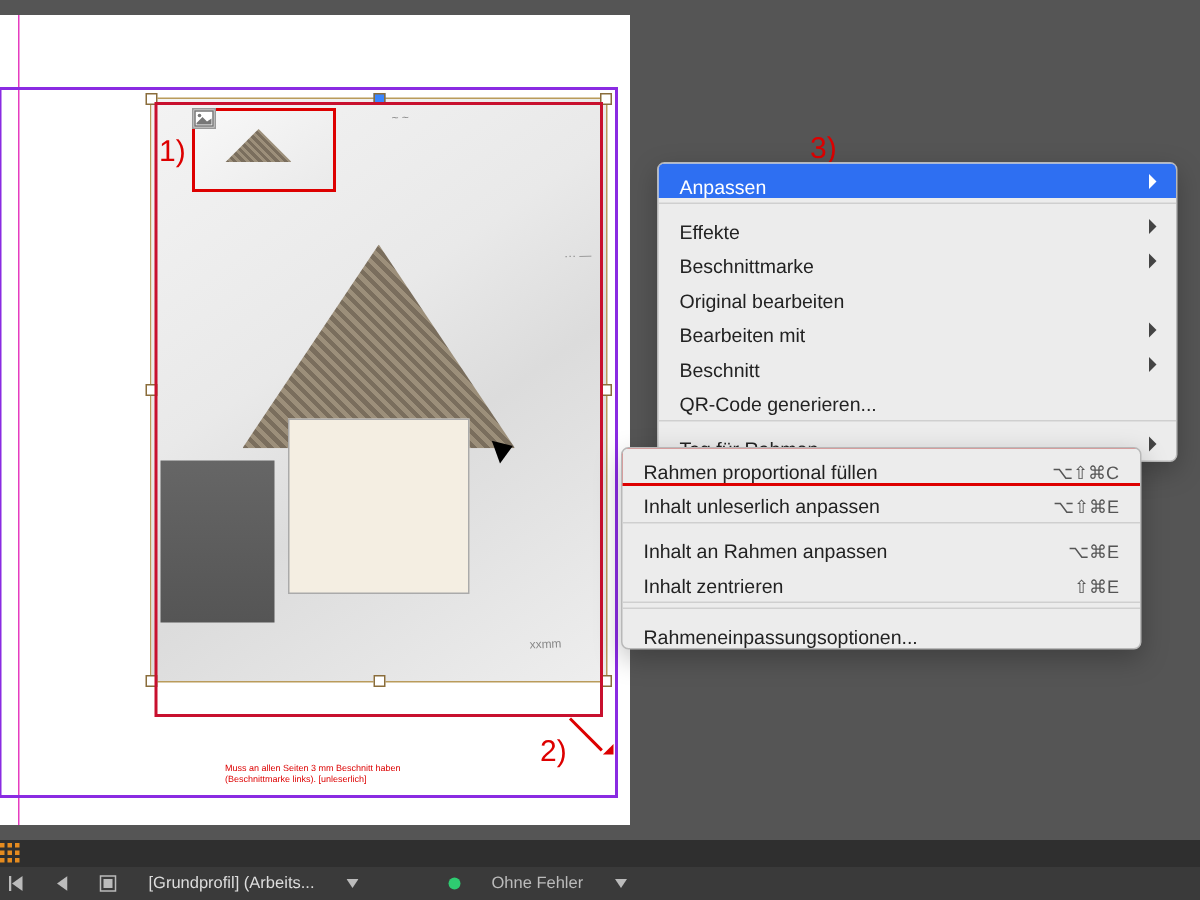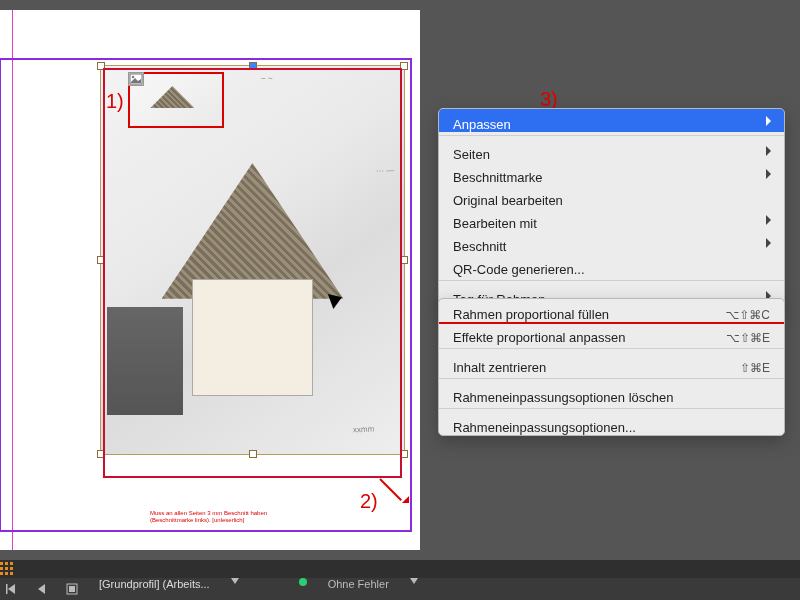--- a/index.html
+++ b/index.html
@@ -37,26 +37,26 @@
   
   .big-arrow{ position:absolute; left:538px; top:116px; width:2px; height:190px; background:#d00; transform:rotate(20deg); transform-origin:top;}
   .big-arrow::after{content:"";position:absolute;left:-6px;bottom:-2px;border:7px solid transparent;border-top-color:#d00;}
   
   .menu { position: absolute; background: #ececec; border: 1px solid #b8b8b8; border-radius: 5px; box-shadow: 0 6px 18px rgba(0,0,0,.25); overflow:hidden; font-size:13px; color:#222;}
   .menu .row { display:flex; align-items:flex-end; height:23px; padding:0 22px 0 14px; position:relative; white-space:nowrap;}
   .menu .row.sel { background:#2e6ff2; color:#fff; }
   .menu .row .tri { position:absolute; right:8px; top:50%; transform:translateY(-50%); border:5px solid transparent; border-left-color:#444; }
   .menu .row.sel .tri { border-left-color:#fff; }
   .menu .sep { height:1px; background:#cfcfcf; margin:3px 0; }
-  .menu2 { left:438px; top:298px; width:347px; }
+  .menu2 { left:414px; top:298px; width:347px; }
   .menu2 .row { justify-content:space-between; padding:0 14px; }
   .menu2 .sc { color:#555; font-size:12px; margin-left:20px;}
   .menu2 .row.boxed { outline:2px solid #d00; z-index:2;}
   
-  .statusbar { position:absolute; left:0; right:0; bottom:0; height:22px; background:#3a3a3a; color:#bbb; display:flex; font-size:11px; padding:0 6px; gap:21px;}
+  .statusbar { position:absolute; left:0; right:0; bottom:0; height:22px; background:#3a3a3a; color:#bbb; display:flex; align-items:center; font-size:11px; padding:0 6px; gap:21px;}
   .statusbar .chip{display:flex;align-items:center;gap:4px;}
   .statusbar svg{display:block;}
   .statusbar .docname{color:#ddd;}
   .statusbar .dot{width:8px;height:8px;border-radius:50%;background:#2ecc71;}
   
   .guide-v{position:absolute;top:0;bottom:0;width:1px;background:#e63cc0;}
   .gv1{left:12px;}
   
   .cursor{position:absolute;left:330px;top:280px;}
   .cursor::after{content:"";display:block;border:8px solid transparent;border-left:12px solid #000;transform:rotate(-20deg);}
@@ -123,21 +123,21 @@
   <span class="anno" style="left:540px; top:88px;">3)</span>
   <div class="big-arrow"></div>
 
   <div class="menu" style="left:438px; top:108px; width:347px;">
     <div class="row sel">
       <span>Anpassen</span>
         <span class="tri"></span>
     </div>
     <div class="sep"></div>
     <div class="row">
-      <span>Seiten</span>
+      <span>Effekte</span>
         <span class="tri"></span>
     </div>
     <div class="row">
       <span>Beschnittmarke</span>
         <span class="tri"></span>
     </div>
     <div class="row">
       <span>Original bearbeiten</span>
     </div>
     <div class="row">
@@ -157,32 +157,33 @@
         <span class="tri"></span>
     </div>
   </div>
 
   <div class="menu menu2">
     <div class="row boxed">
       <span>Rahmen proportional füllen</span>
       <span class="sc">⌥⇧⌘C</span>
     </div>
     <div class="row">
-      <span>Effekte proportional anpassen</span>
+      <span>Inhalt unleserlich anpassen</span>
       <span class="sc">⌥⇧⌘E</span>
     </div>
     <div class="sep"></div>
+    <div class="row">
+      <span>Inhalt an Rahmen anpassen</span>
+      <span class="sc">⌥⌘E</span>
+    </div>
     <div class="row">
       <span>Inhalt zentrieren</span>
       <span class="sc">⇧⌘E</span>
     </div>
     <div class="sep"></div>
-    <div class="row">
-      <span>Rahmeneinpassungsoptionen löschen</span>
-    </div>
     <div class="sep"></div>
     <div class="row">
       <span>Rahmeneinpassungsoptionen...</span>
     </div>
   </div>
 </div>
 
 <div class="darkstrip">
   <div class="orange">
     <svg width="14" height="14" viewBox="0 0 14 14">

